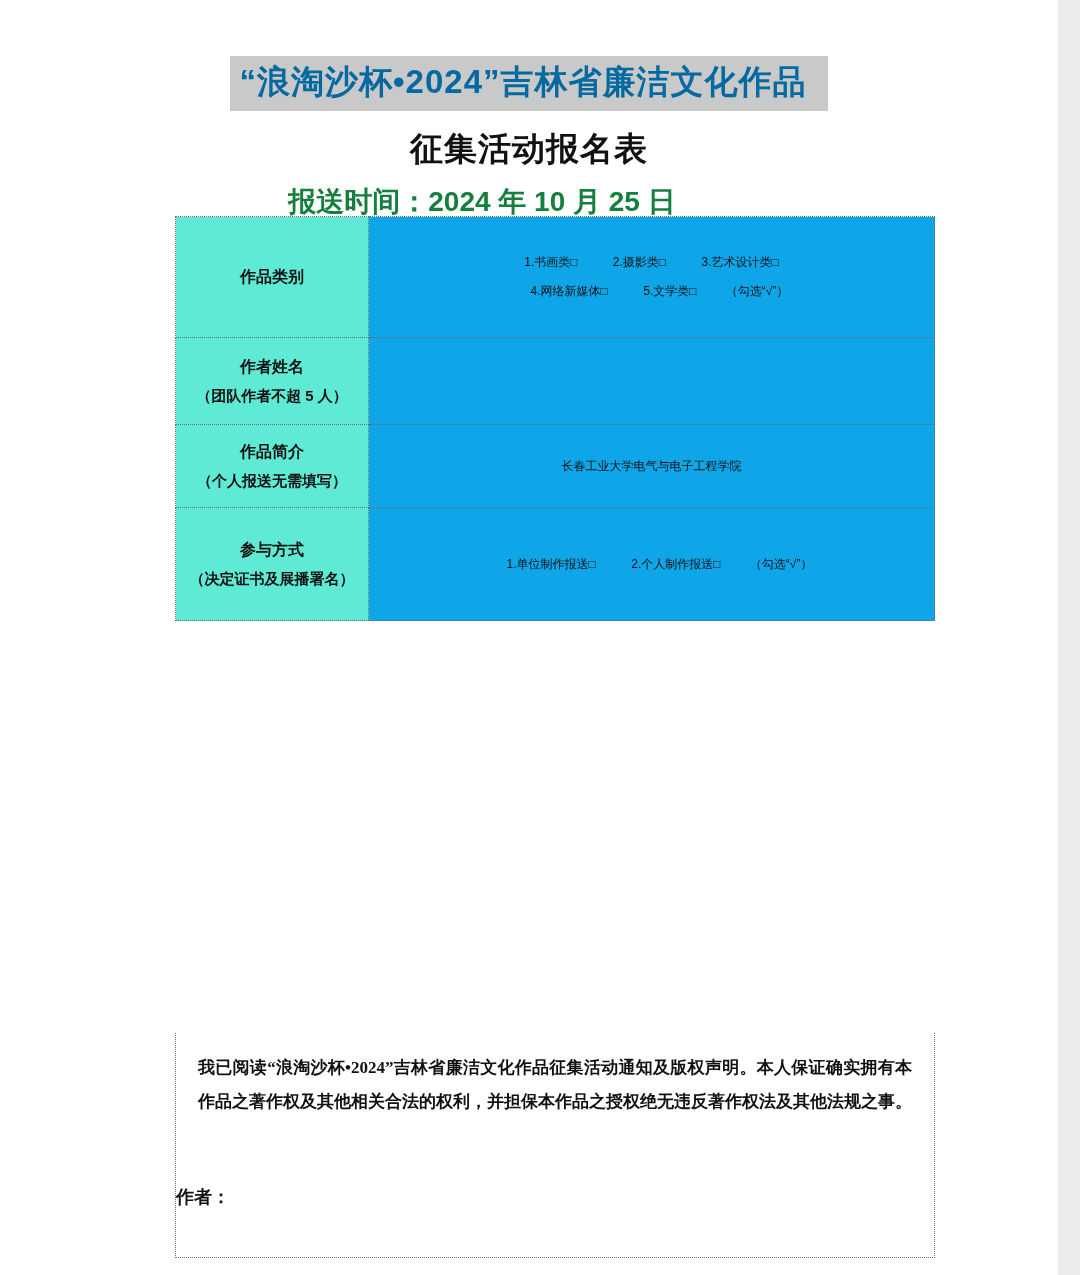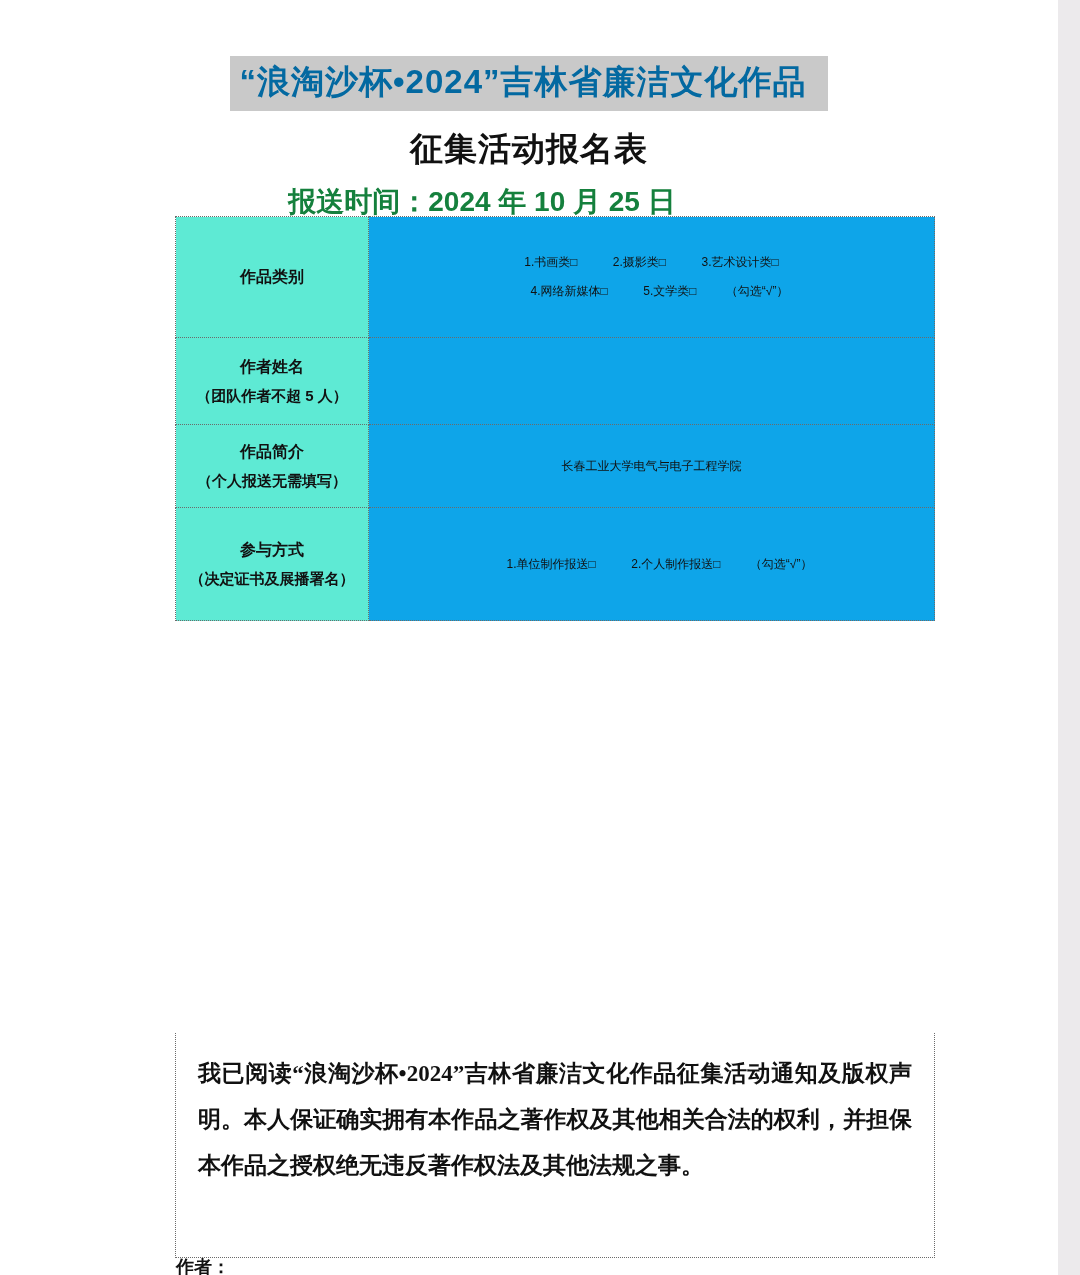--- a/index.html
+++ b/index.html
@@ -115,21 +115,21 @@
     position: absolute;
     left: 175px;
     width: 760px;
     border: 1px dotted #6b6b6b;
     border-top: none;
     box-sizing: border-box;
     background: #fff;
   }
   .decl-text {
     padding: 18px 22px 0 22px;
-    font-size: 23px;
+    font-size: 17px;
     font-weight: bold;
     line-height: 2.0;
     color: #111;
     font-family: "Liberation Serif", serif;
     text-align: justify;
   }
   .signature {
     text-align: left;
     padding: 66px 72px 0 0;
     font-size: 18px;

